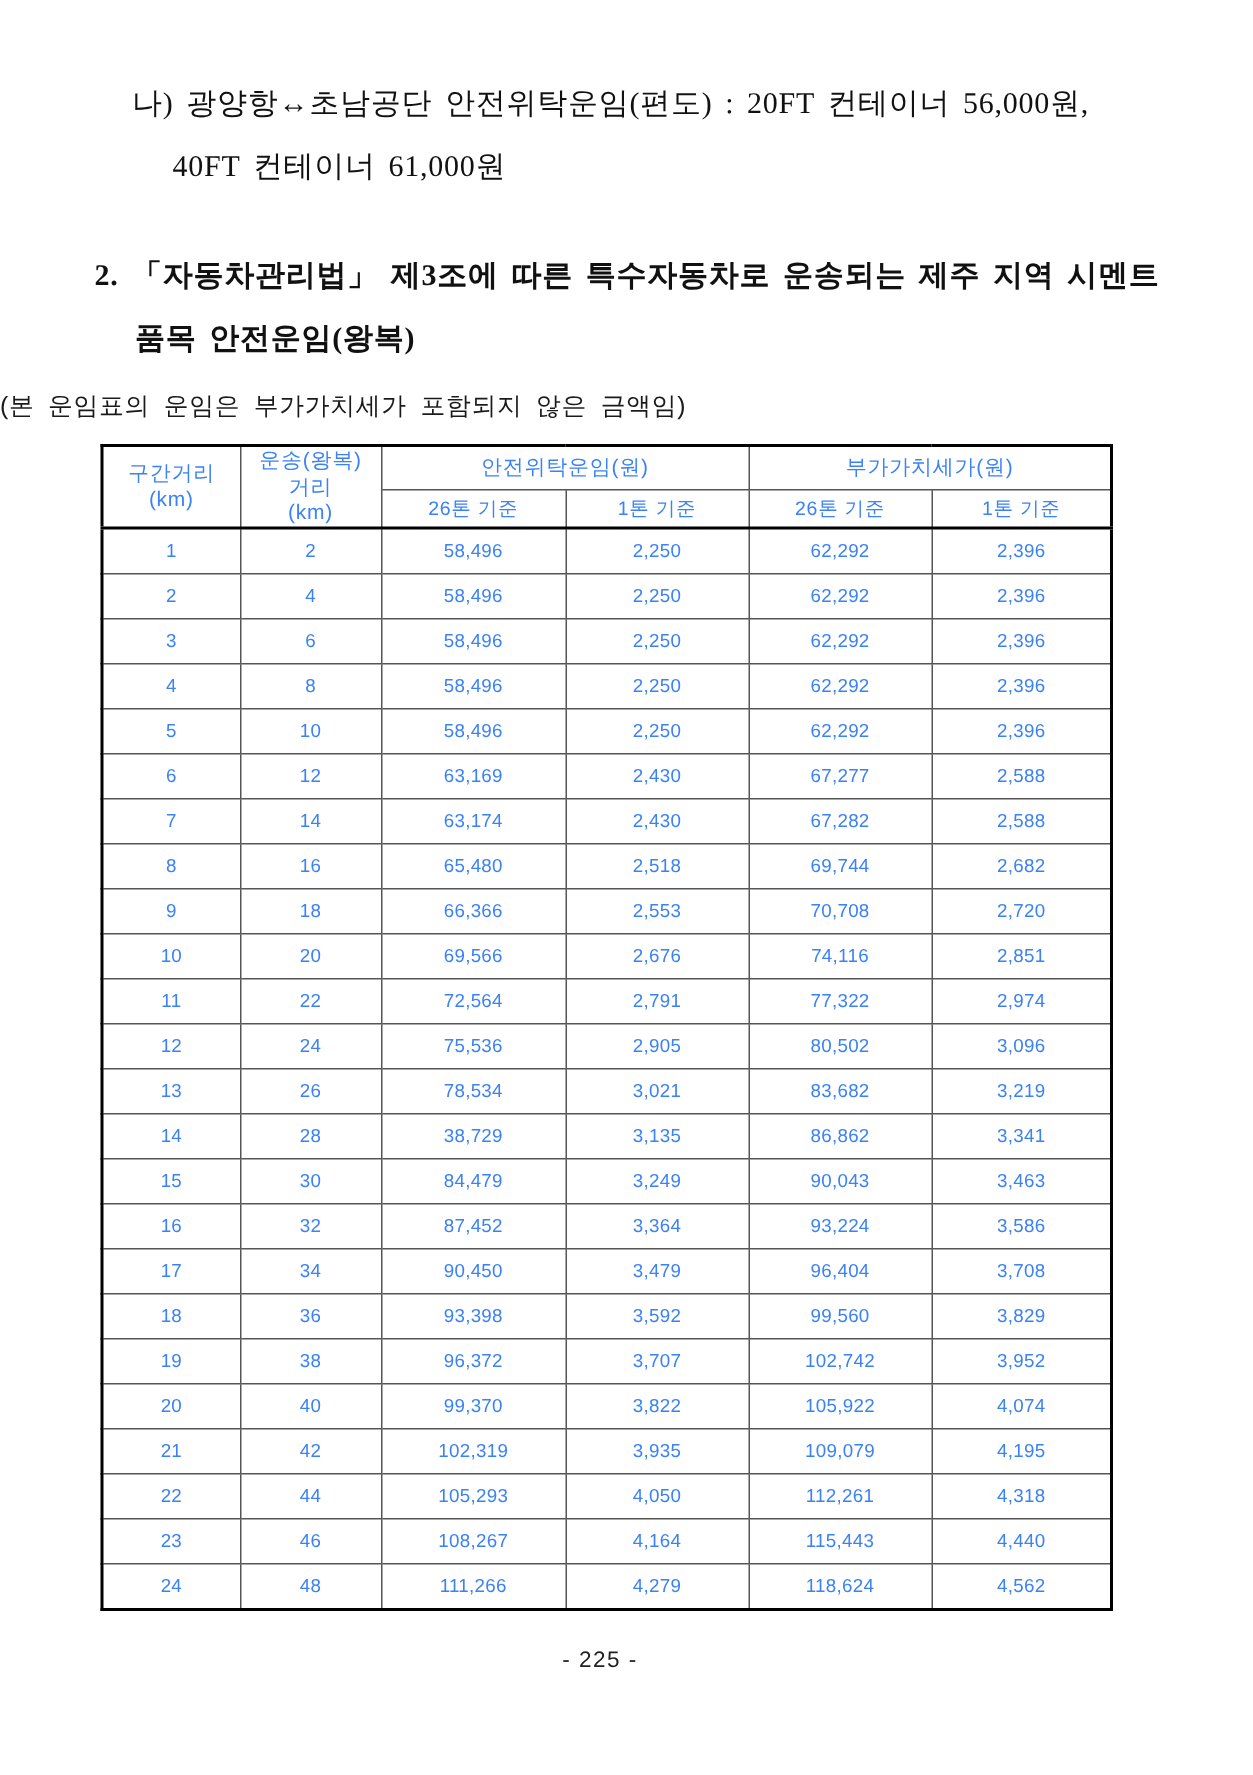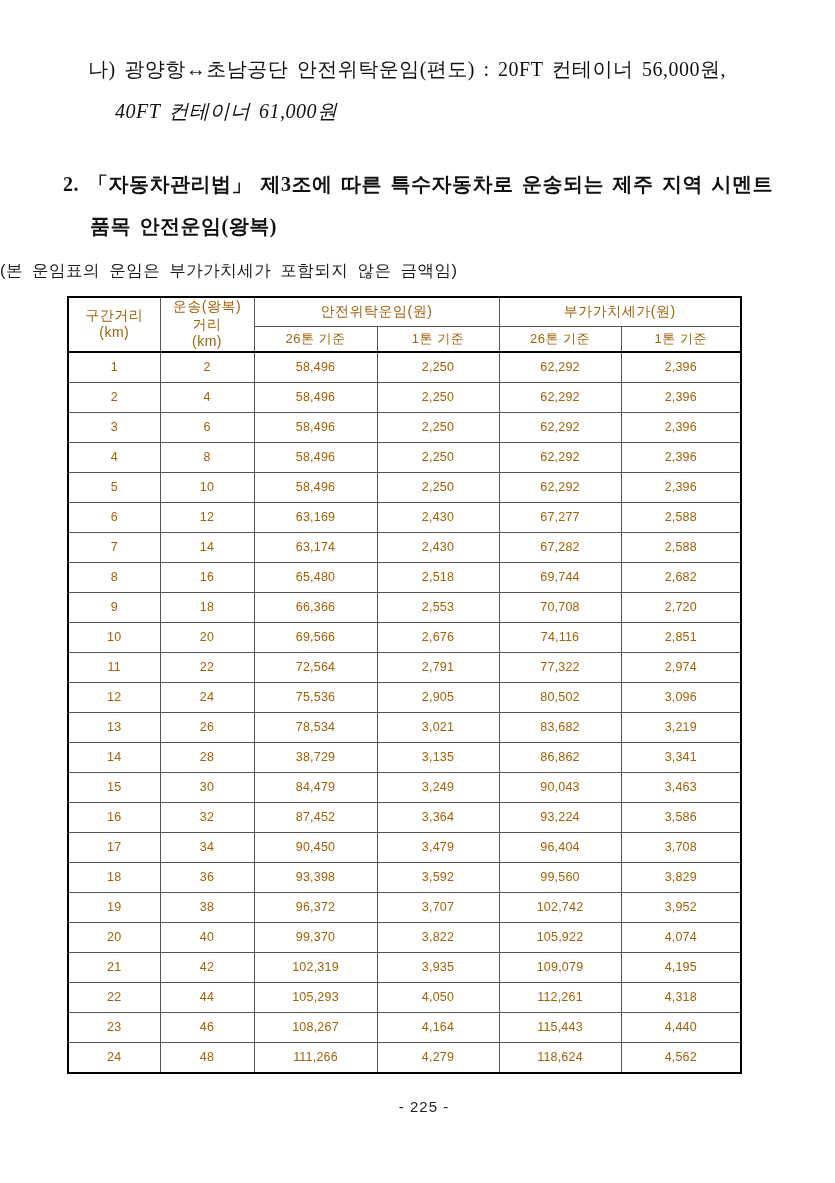--- a/index.html
+++ b/index.html
@@ -9,41 +9,41 @@
     background:#ffffff;
     color:#111;
     font-family:"Liberation Serif","DejaVu Serif",serif;
     overflow:hidden;
   }
   .intro{
     position:absolute;left:88px;top:48px;
     font-size:20px;line-height:42px;
     letter-spacing:0.5px;word-spacing:3px;
   }
-  .intro-line2{padding-left:27px;font-style:italic;}
+  .intro-line2{padding-left:27px;}
   .heading{
     position:absolute;left:63px;top:163px;
     font-size:20px;font-weight:bold;line-height:42px;
     letter-spacing:0.5px;word-spacing:3px;
   }
   .heading-num{margin-right:9px;}
   .heading-line2{padding-left:27px;}
   .note{
     position:absolute;left:0;top:260px;width:740px;
     text-align:left;
     font-family:"Liberation Sans","DejaVu Sans",sans-serif;
     font-size:16.5px;letter-spacing:0.5px;word-spacing:4px;
     color:#1a1a1a;
   }
   table.fare-table{
     position:absolute;left:67px;top:296px;
     width:673px;
     border-collapse:collapse;table-layout:fixed;
     font-family:"Liberation Sans","DejaVu Sans",sans-serif;
-    color:#a16207;
+    color:#3b82f6;
   }
   table.fare-table{border:2px solid #000;}
   table.fare-table th,
   table.fare-table td{
     border:1px solid #555;
     text-align:center;vertical-align:middle;
     padding:0;
   }
   table.fare-table thead{border-bottom:2px solid #000;}
   table.fare-table thead th{
@@ -59,21 +59,20 @@
     height:29px;
     font-size:12.5px;
     letter-spacing:0.2px;
   }
   .footer{
     position:absolute;left:0;top:1098px;width:800px;
     text-align:center;
     font-family:"Liberation Sans","DejaVu Sans",sans-serif;
     font-size:15px;letter-spacing:1px;
     color:#222;
-    margin-left:24px;
   }
 </style>
 </head>
 <body>
 
 <div class="page">
 
   <div class="intro">
     <div class="intro-line1">나) 광양항↔초남공단 안전위탁운임(편도) : 20FT 컨테이너 56,000원,</div>
     <div class="intro-line2">40FT 컨테이너 61,000원</div>

